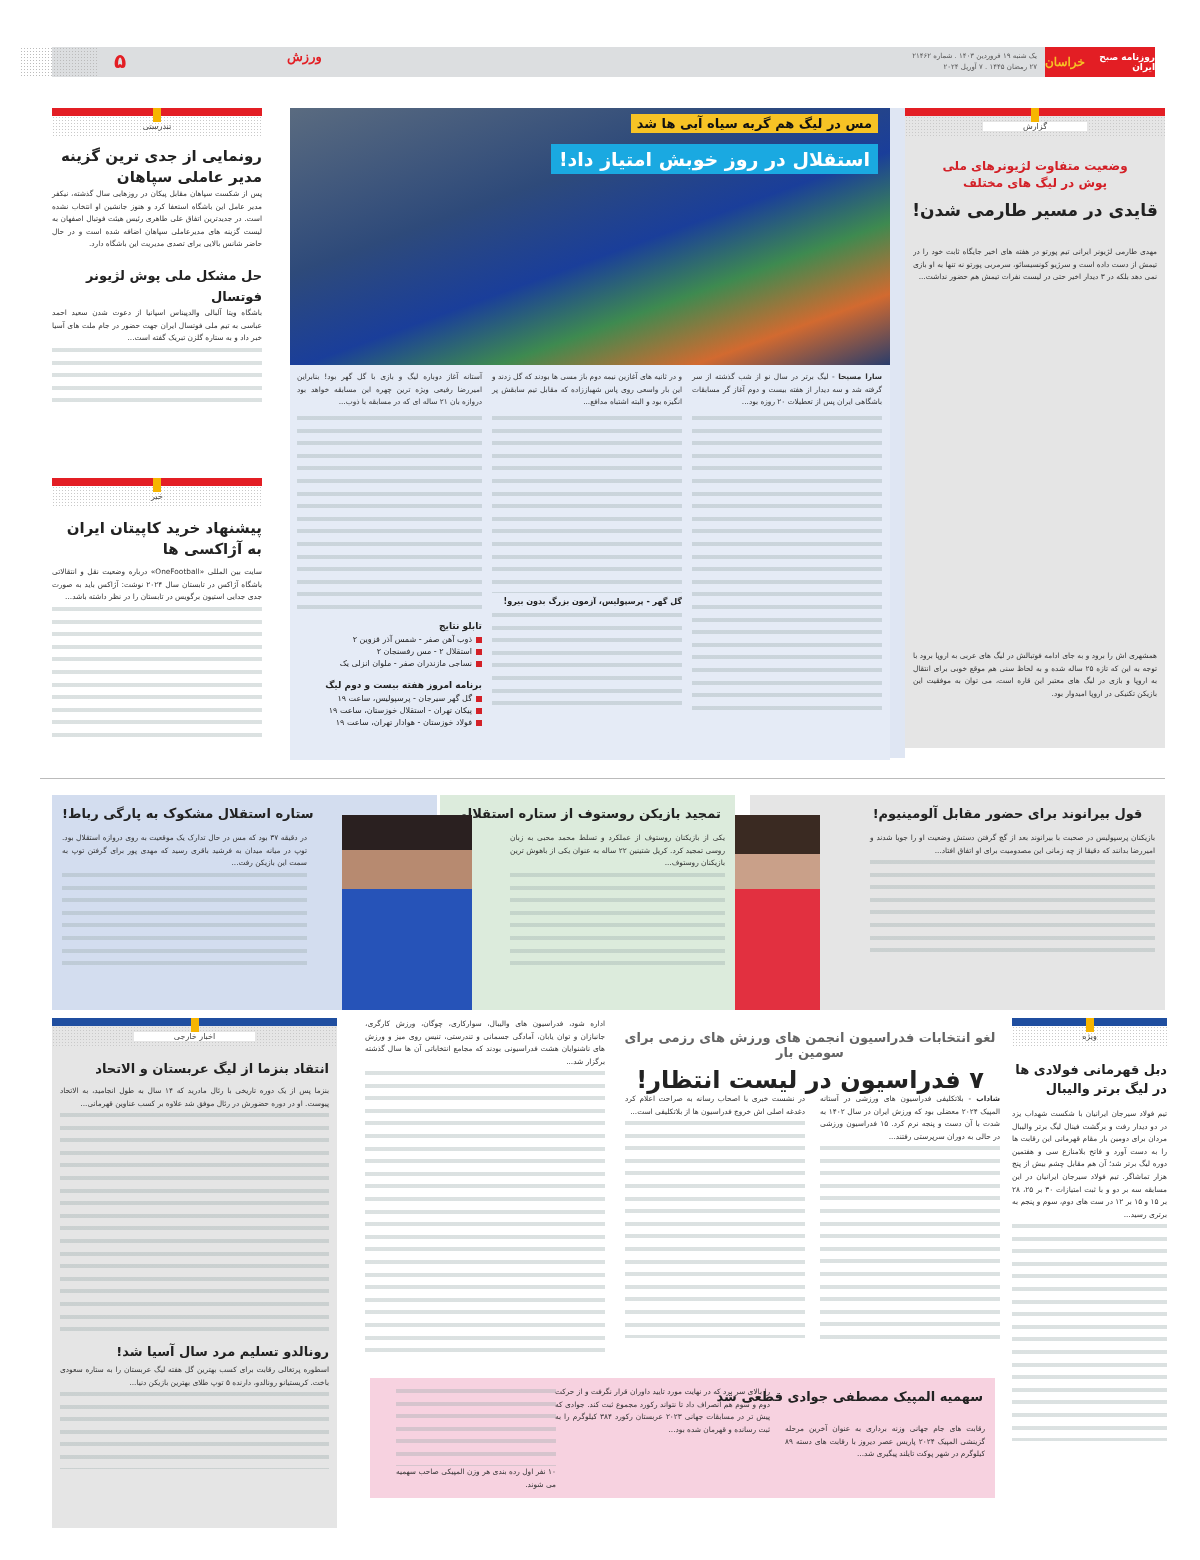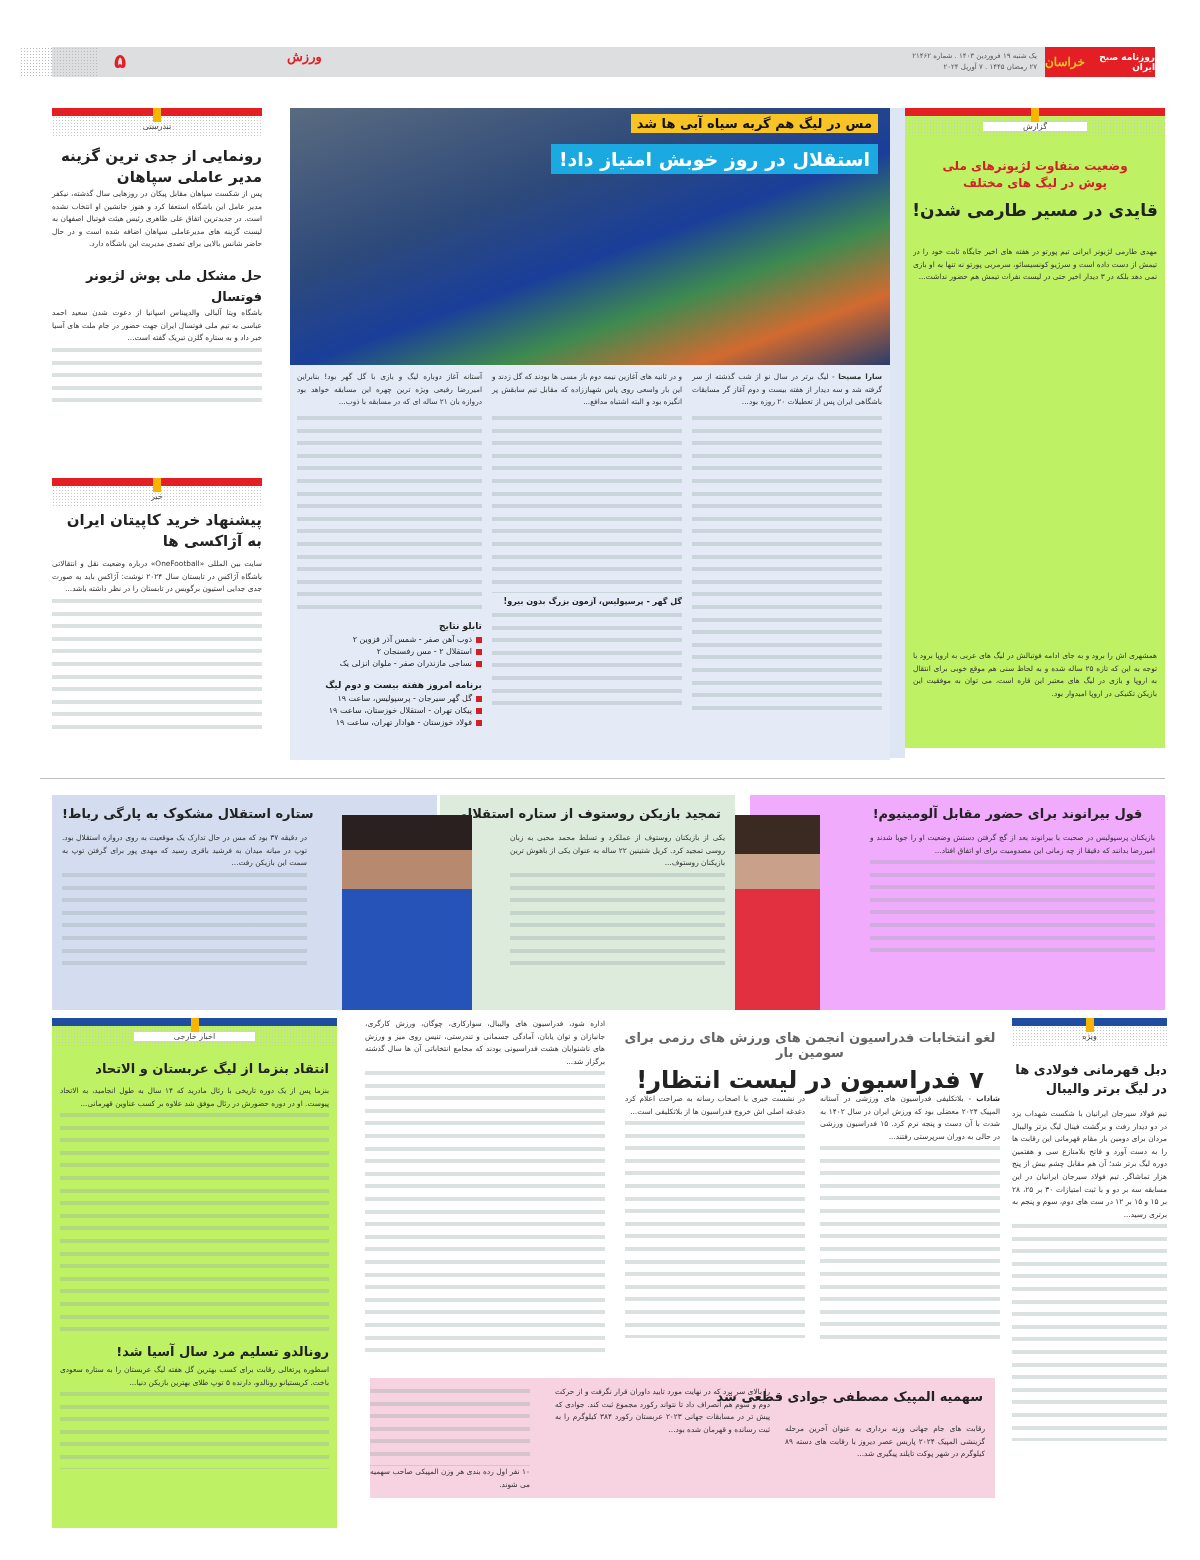--- a/index.html
+++ b/index.html
@@ -5,38 +5,38 @@
   *{box-sizing:border-box;margin:0;padding:0}
   body{width:1200px;height:1560px;background:#fff;font-family:"DejaVu Sans",sans-serif;position:relative;overflow:hidden;direction:rtl;color:#222}
   .abs{position:absolute}
   .masthead{left:52px;top:47px;width:1103px;height:30px;background:#dcdee0;display:flex;align-items:center}
   .brand{position:absolute;right:0;top:0;width:110px;height:30px;background:#e31e24;color:#fff;display:flex;align-items:center;justify-content:center;gap:5px;font-size:9px;font-weight:bold}
   .brand .logo{color:#f7c325;font-size:12px;font-family:"DejaVu Serif",serif}
   .issue{position:absolute;right:118px;top:4px;font-size:7px;color:#555;line-height:11px;text-align:right}
   .section{position:absolute;left:235px;top:2px;font-size:13px;font-weight:bold;color:#e31e24;font-family:"DejaVu Serif",serif}
   .pagenum{position:absolute;left:62px;top:2px;font-size:20px;font-weight:bold;color:#e31e24}
   .dots{position:absolute;left:-32px;top:0;width:78px;height:30px;background-image:radial-gradient(#bbb 0.7px,transparent 0.8px);background-size:3px 3px}
-  .box{background:#bef264}
+  .box{background:#e5e5e5}
   .topbar{height:8px;position:relative}
   .topbar .tab{position:absolute;left:50%;width:8px;height:14px;background:#f7b500;top:0;margin-left:-4px}
   .kicker-strip{height:20px;background-image:radial-gradient(#c9c9c9 0.7px,transparent 0.8px);background-size:3px 3px;display:flex;justify-content:center;align-items:center}
   .kicker-strip span{background:#fff;padding:0 40px;font-size:8px;color:#444}
   .h-red{color:#d32027;font-weight:bold;text-align:center;font-size:12px;line-height:17px}
   .h-black{font-weight:bold;font-size:15px;line-height:21px;text-align:right}
   .body-text{font-size:7.4px;line-height:12.6px;text-align:justify;color:#333}
   .lines{background-image:repeating-linear-gradient(to bottom,transparent 0 3px,#9aa 3px 7px,transparent 7px 12.6px);opacity:.35;}
   .photo{background:linear-gradient(160deg,#5a6b80 0%,#2e4a7a 35%,#1a3e9a 55%,#3e8a50 70%,#d26a30 85%,#2a3d6b 100%)}
   .caption-yellow{background:#f7c325;color:#111;font-weight:bold;font-size:13px;padding:2px 6px}
   .caption-blue{background:#1aa9e1;color:#fff;font-weight:bold;font-size:19px;padding:4px 8px}
   .bullet{display:flex;align-items:center;gap:4px;font-size:8px;line-height:12px}
   .bullet i{width:6px;height:6px;background:#d32027;display:inline-block}
   .pink{background:#f7d2e0}
   .green{background:#dcebdc}
   .lblue{background:#d3ddef}
-  .salmon{background:#f0abfc}
+  .salmon{background:#e5e5e5}
 </style>
 </head>
 <body>
 
 <div class="abs masthead">
   <div class="brand">
     <span>روزنامه صبح ایران</span>
     <span class="logo">خراسان</span>
   </div>
   <div class="issue">
@@ -123,21 +123,21 @@
   <div class="body-text">باشگاه ویتا آلبالی والدپیناس اسپانیا از دعوت شدن سعید احمد عباسی به تیم ملی فوتسال ایران جهت حضور در جام ملت های آسیا خبر داد و به ستاره گلزن تبریک گفته است...</div>
   <div class="lines" style="height:60px"></div>
 </div>
 <div class="abs" style="left:52px;top:478px;width:210px;height:290px">
   <div class="topbar" style="background:#e31e24">
       <div class="tab"></div>
     </div>
   <div class="kicker-strip">
       <span style="background:transparent">خبر</span>
     </div>
-  <div class="h-black" style="margin-top:4px">پیشنهاد خرید کاپیتان ایران به آژاکسی ها</div>
+  <div class="h-black" style="margin-top:12px">پیشنهاد خرید کاپیتان ایران به آژاکسی ها</div>
   <div class="body-text" style="margin-top:6px">سایت بین المللی «OneFootball» درباره وضعیت نقل و انتقالاتی باشگاه آژاکس در تابستان سال ۲۰۲۴ نوشت: آژاکس باید به صورت جدی جدایی استیون برگویس در تابستان را در نظر داشته باشد...</div>
   <div class="lines" style="height:140px"></div>
 </div>
 
 <div class="abs" style="left:40px;top:778px;width:1125px;height:1px;background:#bbb"></div>
 
 <div class="abs salmon" style="left:750px;top:795px;width:415px;height:215px">
   <div class="h-black" style="text-align:center;margin:8px 20px 0 120px;font-size:13px">قول بیرانوند برای حضور مقابل آلومینیوم!</div>
   <div class="body-text" style="margin:8px 10px 0 120px">بازیکنان پرسپولیس در صحبت با بیرانوند بعد از گچ گرفتن دستش وضعیت او را جویا شدند و امیررضا بدانند که دقیقا از چه زمانی این مصدومیت برای او اتفاق افتاد...</div>
   <div class="lines" style="margin:0 10px 0 120px;height:100px"></div>
@@ -183,21 +183,21 @@
   <div class="abs" style="right:395px;top:0;width:240px">
     <div class="body-text">اداره شود، فدراسیون های والیبال، سوارکاری، چوگان، ورزش کارگری، جانبازان و توان یابان، آمادگی جسمانی و تندرستی، تنیس روی میز و ورزش های ناشنوایان هشت فدراسیونی بودند که مجامع انتخاباتی آن ها سال گذشته برگزار شد...</div>
     <div class="lines" style="height:290px"></div>
   </div>
 </div>
 
 <div class="abs pink" style="left:370px;top:1378px;width:625px;height:120px">
   <div class="abs h-black" style="right:12px;top:8px;font-size:13px">سهمیه المپیک مصطفی جوادی قطعی شد</div>
   <div class="abs body-text" style="right:10px;top:45px;width:200px">رقابت های جام جهانی وزنه برداری به عنوان آخرین مرحله گزینشی المپیک ۲۰۲۴ پاریس عصر دیروز با رقابت های دسته ۸۹ کیلوگرم در شهر پوکت تایلند پیگیری شد...</div>
   <div class="abs body-text" style="right:225px;top:8px;width:215px">را بالای سر برد که در نهایت مورد تایید داوران قرار نگرفت و از حرکت دوم و سوم هم انصراف داد تا نتواند رکورد مجموع ثبت کند. جوادی که پیش تر در مسابقات جهانی ۲۰۲۳ عربستان رکورد ۳۸۴ کیلوگرم را به ثبت رسانده و قهرمان شده بود...</div>
-  <div class="abs" style="left:0;top:8px;width:160px">
+  <div class="abs" style="left:26px;top:8px;width:160px">
       <div class="lines" style="height:80px"></div>
       <div class="body-text">۱۰ نفر اول رده بندی هر وزن المپیکی صاحب سهمیه می شوند.</div>
     </div>
 </div>
 
 <div class="abs box" style="left:52px;top:1018px;width:285px;height:510px">
   <div class="topbar" style="background:#1f4ea0">
       <div class="tab"></div>
     </div>
   <div class="kicker-strip">

